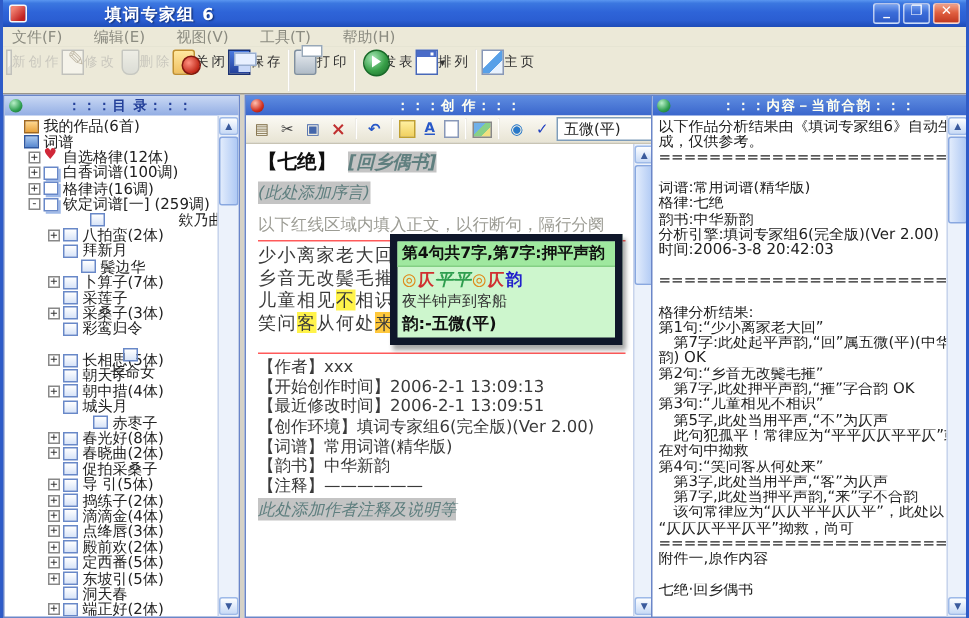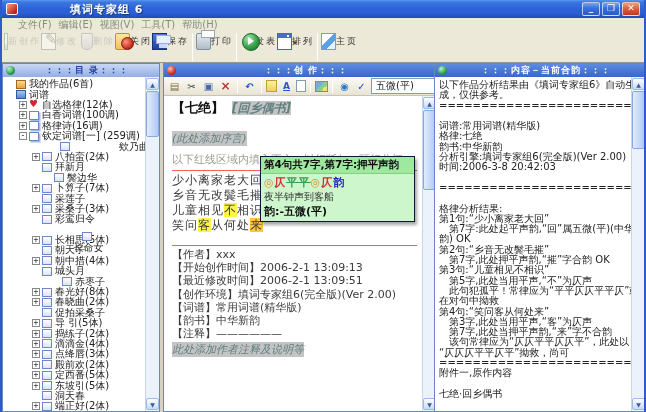--- a/index.html
+++ b/index.html
@@ -12,22 +12,22 @@
     background:linear-gradient(180deg,#5A96F0 0%,#3B77E0 12%,#2E64D8 45%,#2B5ED2 75%,#1E4CB8 100%);gap:48px;}
   .app-icon{width:12px;height:12px;border-radius:2px;margin-right:4px;flex:none;
     background:linear-gradient(135deg,#F08070 20%,#C02020 80%);border:1px solid #F8F8F8;}
   .title-text{color:#fff;font-weight:bold;font-size:11px;flex:1;text-shadow:1px 1px 1px #16357E;letter-spacing:1px;}
   .win-btns{display:flex;gap:2px;}
   .win-btn{width:18px;height:14px;border-radius:2px;border:1px solid rgba(255,255,255,.65);color:#fff;
     font-size:9px;line-height:11px;text-align:center;font-weight:bold;
     background:linear-gradient(180deg,#7AA4EF,#3B6CD8 45%,#2E5BC8);}
   .win-btn.close{background:linear-gradient(180deg,#F0A088,#E06040 45%,#C03820);}
   
-  .menubar{position:absolute;left:0;top:18px;right:0;height:13px;background:#ECE9D8;display:flex;gap:7px;
-    align-items:center;padding:0 16px;font-size:10px;color:#8B8B80;}
+  .menubar{position:absolute;left:0;top:18px;right:0;height:13px;background:#ECE9D8;display:flex;gap:21px;
+    align-items:center;padding:0 6px;font-size:10px;color:#8B8B80;}
   .toolbar{position:absolute;left:0;top:31px;right:0;height:32px;background:#ECE9D8;
     border-bottom:1px solid #99958A;display:flex;align-items:flex-start;padding:1px 2px 0 2px;}
   .tbtn{display:flex;flex-direction:row;align-items:center;width:37px;background:none;border:none;padding:0;cursor:default;}
   .tbicon{width:21px;height:17px;position:relative;margin:1px 0 1px 0;}
   .tblabel{font-size:9px;color:#333;letter-spacing:2px;white-space:nowrap;}
   .tbtn.disabled{opacity:.48;filter:grayscale(.8);}
   .tbtn.disabled .tblabel{color:#A8A49A;}
   .tbarrow{position:absolute;right:-7px;top:6px;font-size:6px;color:#333;}
   .tbsep{width:1px;height:28px;background:#B8B4A8;border-right:1px solid #FFF;margin:1px 3px 0 3px;flex:none;}
   
@@ -101,38 +101,38 @@
   .ei-preview::before{content:"◉";color:#2878C8;}
   .ei-check::before{content:"✓";color:#2040C0;font-weight:bold;}
   .combo{margin-left:auto;width:120px;height:16px;border:1px solid #7F9DB9;background:#FFF;display:flex;align-items:center;
     font-size:10px;color:#222;padding-left:4px;position:relative;flex:none;}
   
   .econtent{position:absolute;top:32px;left:1px;right:15px;bottom:1px;background:#FFF;overflow:hidden;
     padding:3px 4px 0 7px;font-size:11px;color:#3A3A3A;}
   .title-line{font-size:13px;font-weight:bold;color:#101010;}
   .placeholder{background:#C4C4C4;color:#5F7F7F;font-style:italic;}
   .title-ph{font-size:12px;margin-left:8px;font-weight:bold;}
-  .preface{margin-top:14px;display:inline-block;font-size:11px;}
+  .preface{margin-top:4px;display:inline-block;font-size:11px;}
   .hint{margin-top:6px;color:#9C9C94;font-size:11px;white-space:nowrap;}
   .poem-block{margin-top:3px;border-top:1px solid #FF5A5A;border-bottom:1px solid #FF5A5A;padding:2px 0 12px 0;}
   .pline{font-size:12px;line-height:15px;color:#3A3A3A;letter-spacing:1px;}
   .hl-yellow{background:#FFF34A;}
   .hl-orange{background:#FFC83C;}
   .meta{margin-top:2px;}
   .mline{font-size:11px;line-height:13.2px;color:#3A3A3A;white-space:nowrap;}
   .note-ph{margin-top:2px;display:inline-block;font-size:11px;}
   
-  .tooltip{position:absolute;left:96px;top:92px;width:155px;background:#CDF6CD;border:1px solid #0f172a;
+  .tooltip{position:absolute;left:96px;top:92px;width:155px;background:#CDF6CD;border:5px solid #0f172a;
     box-shadow:2px 3px 3px rgba(0,0,0,.35);z-index:6;}
   .tt-title{background:#9FE89F;border-bottom:1px solid #84CF84;font-weight:bold;font-size:10.5px;color:#101010;
     padding:1px 3px;white-space:nowrap;}
   .tt-pattern{padding:1px 3px 0 3px;font-weight:bold;font-size:11px;letter-spacing:1px;}
   .p-ring{color:#E08818;}
   .p-ze{color:#D03030;}
-  .p-ping{color:#2E9E4F;text-decoration:line-through;}
+  .p-ping{color:#2E9E4F;text-decoration:line-through;font-style:italic;}
   .p-yun{color:#2020CC;}
   .tt-example{padding:0 3px;font-size:10px;color:#333;}
   .tt-rhyme{padding:0 3px 2px 3px;font-weight:bold;font-size:11px;color:#101010;}
   
   .rcontent{position:absolute;top:14px;bottom:1px;left:1px;right:14px;background:#FFF;overflow:hidden;padding:2px 0 0 3px;}
   .rline{font-size:10px;line-height:10.3px;height:10.3px;color:#222;white-space:nowrap;overflow:hidden;}
 </style>
 </head>
 <body>
 

